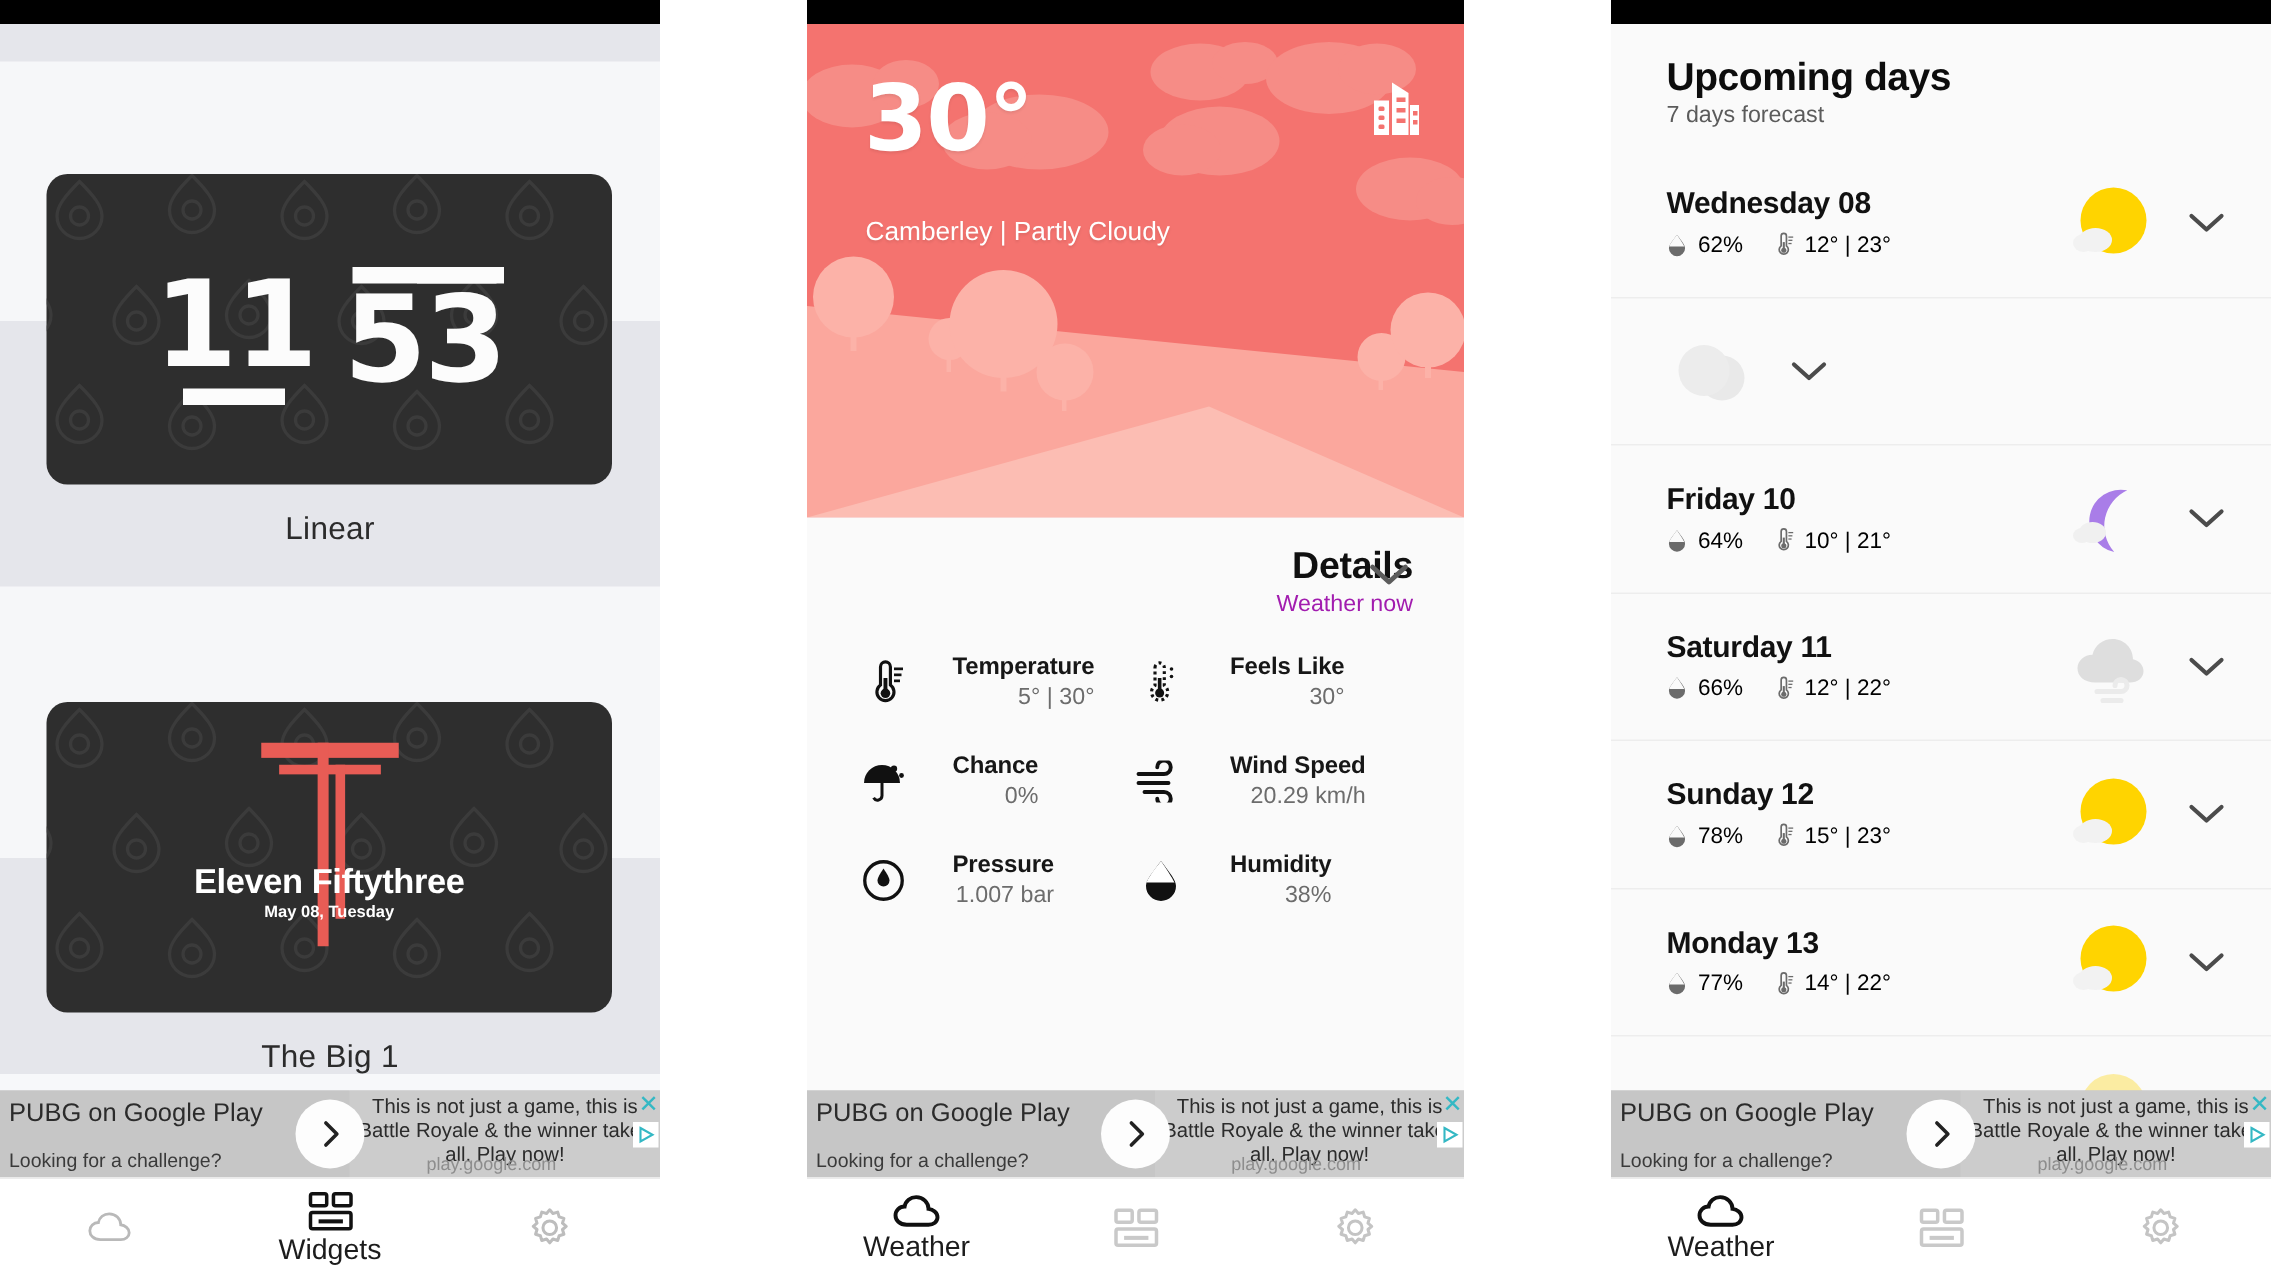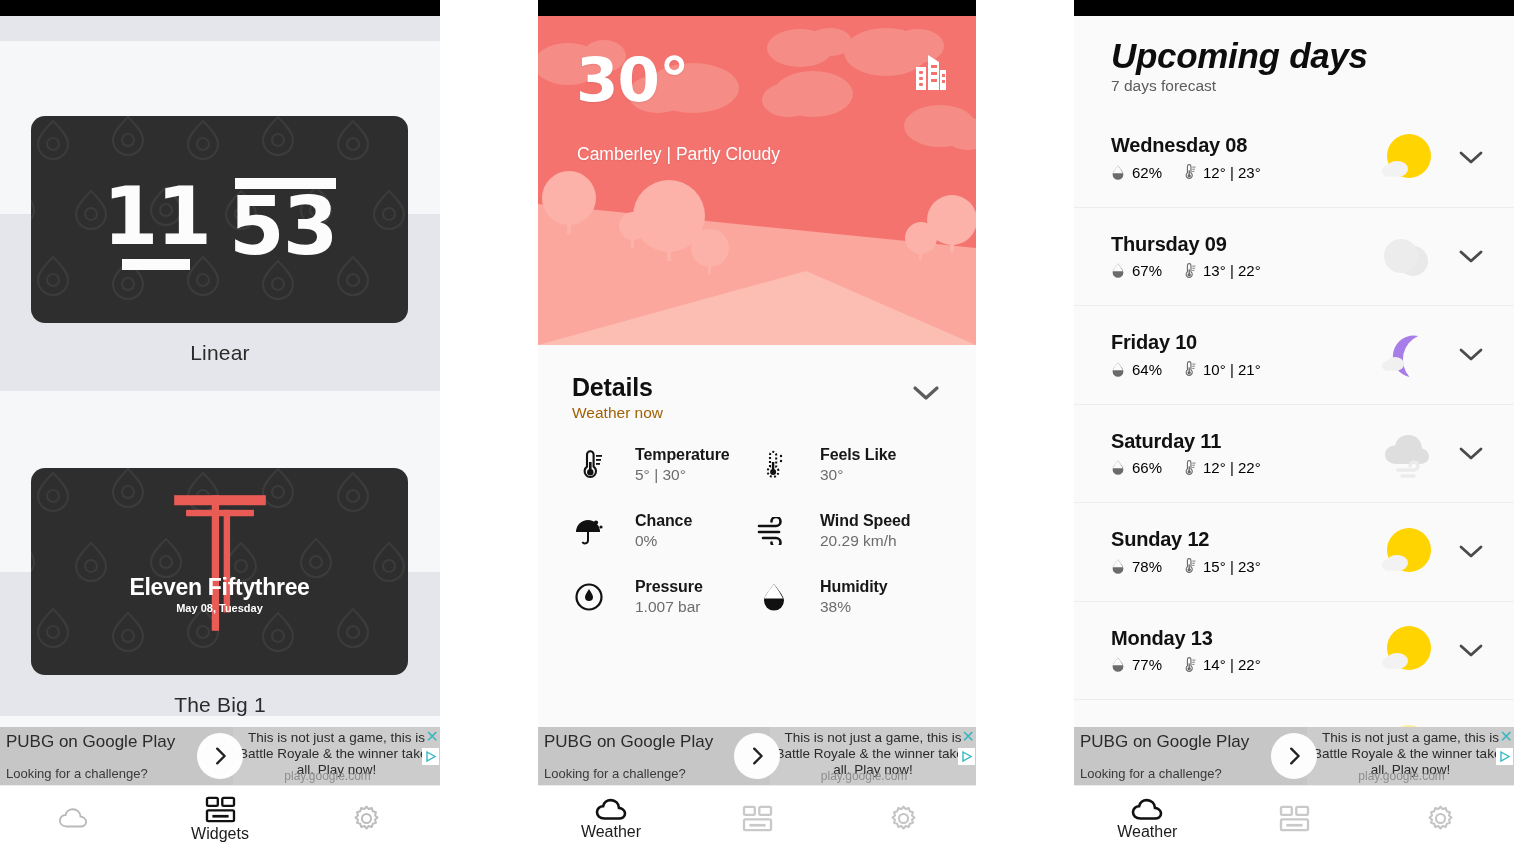--- a/index.html
+++ b/index.html
@@ -96,53 +96,53 @@
     background: #ffffff; display:flex; align-items:center; justify-content:center;
   }
 
   
   .navbar {
     position: absolute; bottom: 0; left: 0; width: 100%; height: 67px;
     background: #ffffff; border-top: 1px solid #ececec;
     display: flex; align-items: center;
   }
   .nav-item { flex: 1; display: flex; flex-direction: column; align-items: center; justify-content: center; gap: 2px; }
-  .nav-label { font-size: 16px; color: #1c1c1c; }
+  .nav-label { font-size: 19px; color: #1c1c1c; }
 
   
   .hero { position: relative; height: 329px; overflow: hidden; background: #f4736f; }
   .hero-temp {
     position: absolute; left: 38px; top: 28px;
     color: #ffffff; font-size: 61px; font-weight: 700; letter-spacing: -1px;
     font-family: "DejaVu Sans", sans-serif;
     text-shadow: 0 1px 2px rgba(0,0,0,.08);
   }
   .hero-loc {
     position: absolute; left: 39px; top: 128px;
     color: #ffffff; font-size: 17.5px;
     text-shadow: 0 1px 2px rgba(0,0,0,.10);
   }
   .hero-city-icon { position: absolute; right: 28px; top: 35px; }
 
-  .details { padding: 28px 34px 0 34px; background: #fafafa; position: relative; }
+  .details { padding: 18px 34px 0 34px; background: #fafafa; position: relative; text-align: right; }
   .details-head { position: relative; }
   .details-title { font-size: 25px; font-weight: 700; color: #101010; letter-spacing: -0.2px; }
-  .details-sub { font-size: 15.5px; color: #a16207; margin-top: 2px; }
+  .details-sub { font-size: 15.5px; color: #a21caf; margin-top: 2px; }
   .details-chev { position: absolute; right: 2px; top: 12px; }
 
   .detail-grid { margin-top: 24px; display: grid; grid-template-columns: 1fr 1fr; row-gap: 28px; }
   .detail-cell { display: flex; align-items: center; gap: 29px; }
   .detail-ico { width: 34px; min-width:34px; display: flex; align-items: center; justify-content: center; }
   .detail-k { font-size: 16px; color: #171717; font-weight: 700; letter-spacing: -0.1px; }
   .detail-v { font-size: 15.5px; color: #6c6c6c; margin-top: 2px; }
 
   
   .fc-wrap { background: #fafafa; height: 852px; }
   .fc-head { padding: 20px 37px 14px 37px; }
-  .fc-title { font-size: 35px; font-weight: 700; color: #0d0d0d; letter-spacing: -0.3px; font-style: italic; }
+  .fc-title { font-size: 26px; font-weight: 700; color: #0d0d0d; letter-spacing: -0.3px; }
   .fc-sub { font-size: 15.5px; color: #5b5b5b; margin-top: 1px; }
   .fc-row {
     display: flex; align-items: center;
     padding: 0 30px 0 37px; height: 98.5px;
     border-bottom: 1px solid #ededed;
   }
   .fc-main { flex: 1; }
   .fc-day { font-size: 20px; font-weight: 700; color: #111111; letter-spacing: -0.2px; }
   .fc-meta { display: flex; align-items: center; gap: 19px; margin-top: 6px; }
   .fc-chip { display: flex; align-items: center; gap: 7px; font-size: 15px; color: #000000; }
@@ -548,43 +548,20 @@
           </svg>
         </div>
         <div class="fc-chev">
           <svg width="26" height="15" viewBox="0 0 26 15">
             <path d="M3 3 L13 12 L23 3" fill="none" stroke="#4b4b4b" stroke-width="2.8" stroke-linecap="round" stroke-linejoin="round"></path>
           </svg>
         </div>
       </div>
 
       <div class="fc-row">
-        <div class="fc-main">
-          <div class="fc-day">Thursday 09</div>
-          <div class="fc-meta">
-            <div class="fc-chip">
-              <svg width="14" height="17" viewBox="0 0 26 30">
-                <path d="M13 2 C19 10 23 14.8 23 18.6 A10 10 0 1 1 3 18.6 C3 14.8 7 10 13 2 Z" fill="#6b6b6b"></path>
-                <path d="M13 2 C8.2 8.3 4.6 12.8 3.4 16.4 L22 16.4 C20.2 12.6 17 8 13 2 Z" fill="#fafafa"></path>
-              </svg>
-              <span>67%</span>
-            </div>
-            <div class="fc-chip">
-              <svg width="15" height="18" viewBox="0 0 28 30">
-                <path d="M12 4.5 a3.3 3.3 0 0 1 6.6 0 v12.2 a5.7 5.7 0 1 1 -6.6 0 Z" fill="none" stroke="#6b6b6b" stroke-width="2.1"></path>
-                <circle cx="15.3" cy="22.2" r="3.2" fill="#6b6b6b"></circle>
-                <rect x="14" y="12" width="2.6" height="10" fill="#6b6b6b"></rect>
-                <rect x="21" y="5" width="6" height="1.6" fill="#6b6b6b"></rect>
-                <rect x="21" y="9" width="5" height="1.6" fill="#6b6b6b"></rect>
-                <rect x="21" y="13" width="4" height="1.6" fill="#6b6b6b"></rect>
-              </svg>
-              <span>13° | 22°</span>
-            </div>
-          </div>
-        </div>
         <div class="fc-icon">
           <svg width="54" height="54" viewBox="0 0 54 54">
             <circle cx="33" cy="32" r="15" fill="#e9e9e9"></circle>
             <circle cx="21" cy="27" r="17" fill="#ececec"></circle>
           </svg>
         </div>
         <div class="fc-chev">
           <svg width="26" height="15" viewBox="0 0 26 15">
             <path d="M3 3 L13 12 L23 3" fill="none" stroke="#4b4b4b" stroke-width="2.8" stroke-linecap="round" stroke-linejoin="round"></path>
           </svg>

